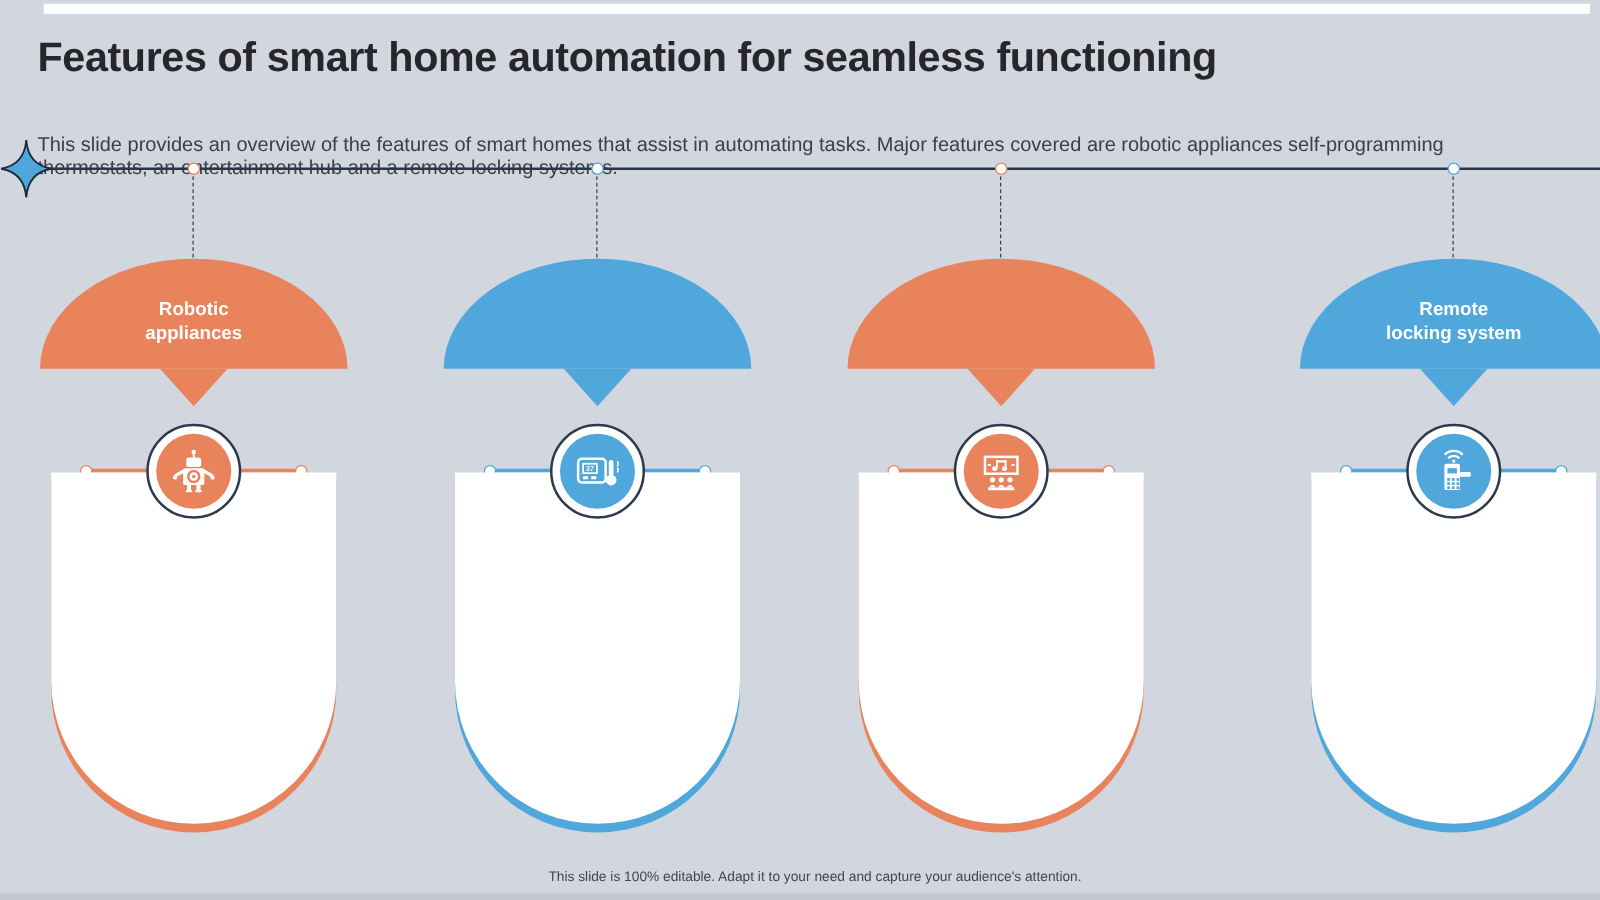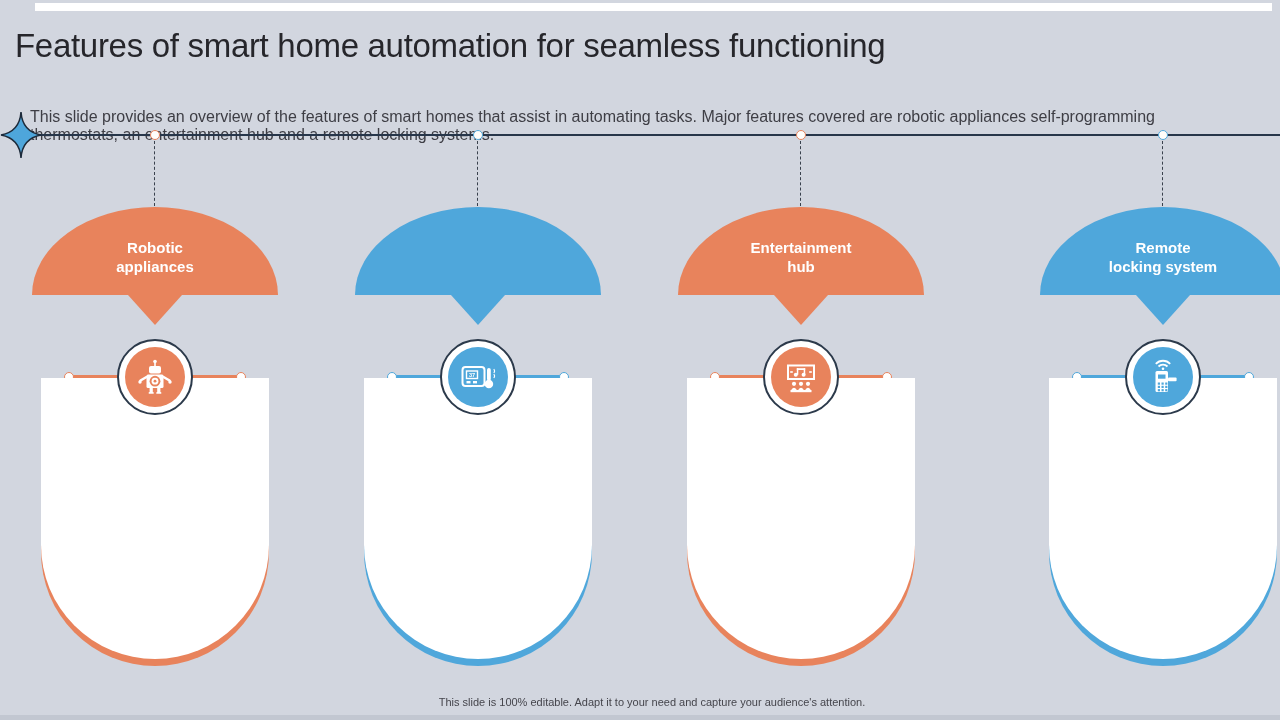--- a/index.html
+++ b/index.html
@@ -7,22 +7,22 @@
   body {
     position:relative;
     background:#D2D6DF;
     font-family:"Liberation Sans", sans-serif;
     overflow:hidden;
   }
   .top-strip { position:absolute; left:35px; top:3px; width:1237px; height:8px; background:#FFFFFF; }
   .bottom-strip { position:absolute; left:0; bottom:0; width:1280px; height:5px; background:#C2C7D1; }
 
   .title {
-    position:absolute; left:15px; top:27px; width:1200px;
-    font-size:33px; font-weight:normal; color:#26262B; letter-spacing:-0.3px;
+    position:absolute; left:30px; top:27px; width:1200px;
+    font-size:33px; font-weight:bold; color:#26262B; letter-spacing:-0.3px;
   }
   .subtitle {
     position:absolute; left:30px; top:81px; width:1210px;
     font-size:16px; color:#3E3E45;margin-top:27px;
   }
 
   .timeline-line { position:absolute; left:10px; top:134px; width:1270px; height:1.5px; background:#27364A; }
   .star { position:absolute; left:-1px; top:111px; }
 
   .column { position:absolute; top:0; width:246px; height:680px; }
@@ -163,22 +163,20 @@
       </svg>
     </div>
   </div>
 </div>
 
 <div class="column col-3">
   <div class="node bd-orange"></div>
   <div class="dash"></div>
   <div class="dome c-orange"></div>
   <div class="notch notch-orange"></div>
-  <div class="dome-label">Entertainment
-hub</div>
   <div class="topline c-orange"></div>
   <div class="endcap l bd-orange"></div>
   <div class="endcap r bd-orange"></div>
   <div class="card sh-orange">
     
   </div>
   <div class="icon-ring">
     <div class="icon-disc c-orange">
       <svg width="40" height="40" viewBox="0 0 40 40">
         <rect x="7" y="8.5" width="26" height="13.5" fill="none" stroke="#fff" stroke-width="2"></rect>

